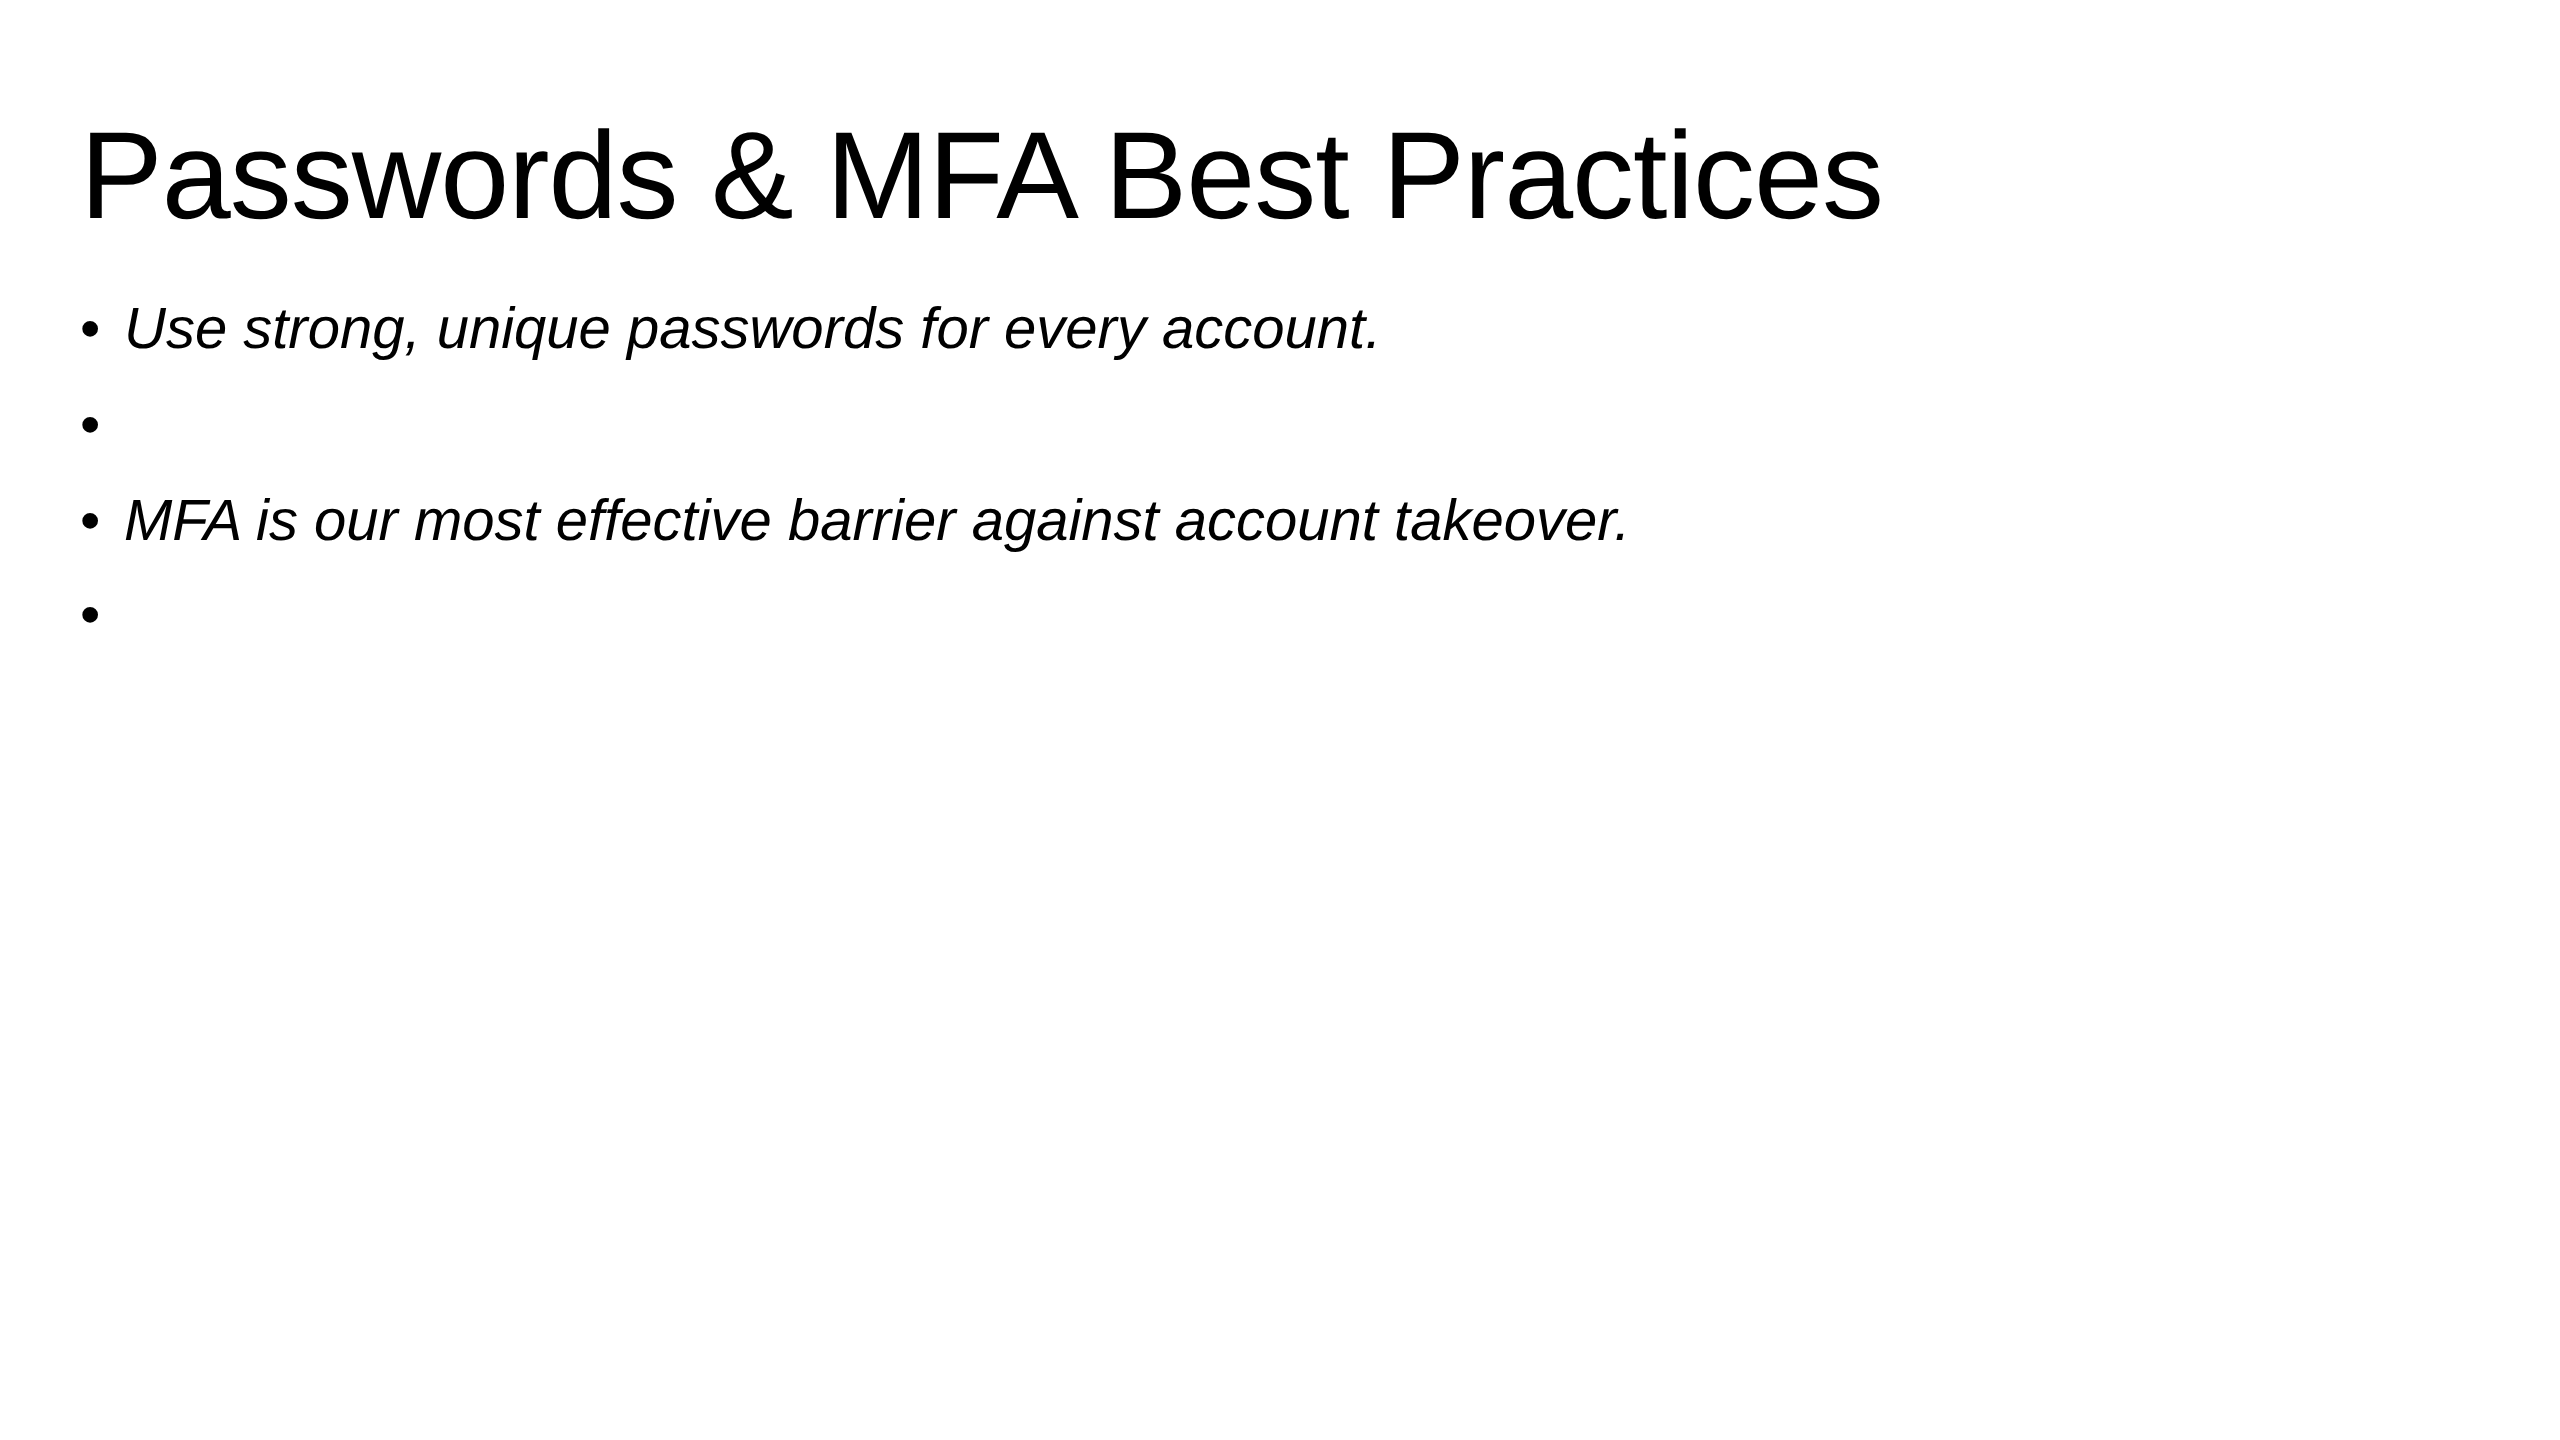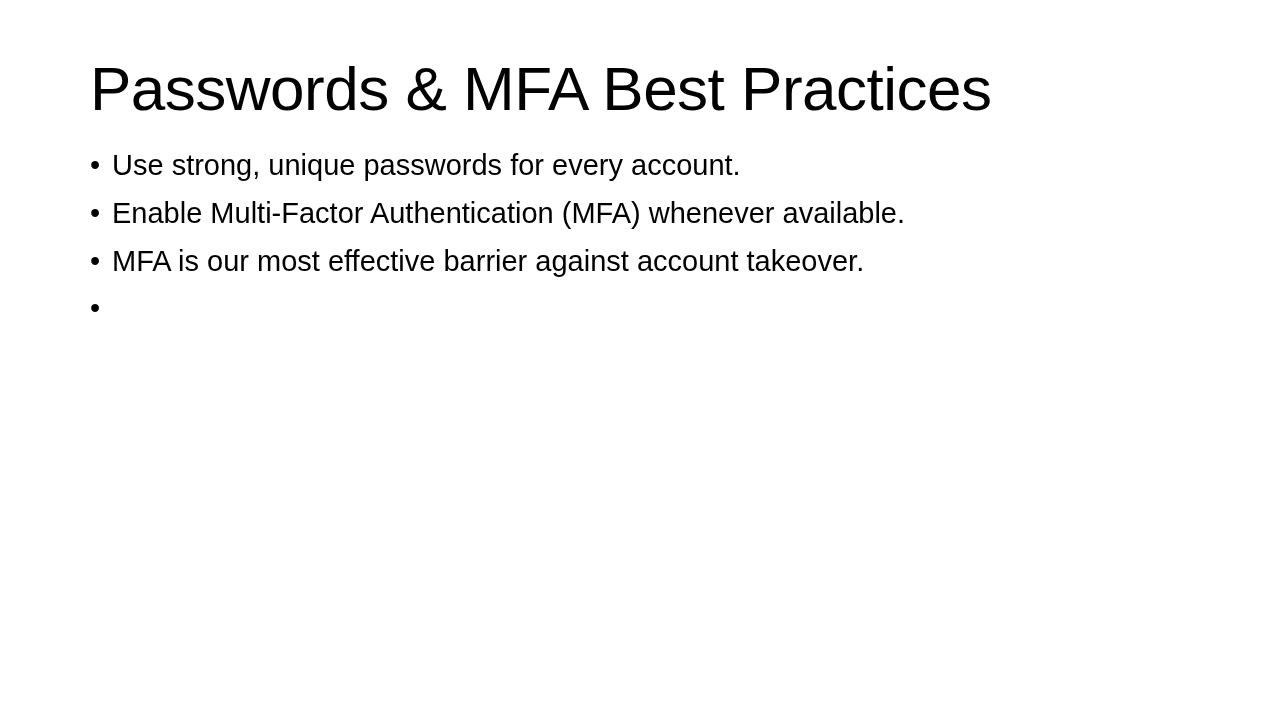--- a/index.html
+++ b/index.html
@@ -12,21 +12,21 @@
     overflow: hidden;
     background: var(--bg, #ffffff);
     font-family: "Liberation Sans", sans-serif;
     color: var(--text, #000000);
   }
   .slide {
     box-sizing: border-box;
     width: 1280px;
     height: 720px;
     background: var(--bg, #ffffff);
-    padding: 52px 60px 0 90px;
+    padding: 52px 60px 0 40px;
   }
   .title {
     margin: 0;
     font-size: 62px;
     font-weight: 400;
     letter-spacing: -0.5px;
     line-height: 1.2;
     white-space: nowrap;
     color: var(--text, #000000);
   }
@@ -41,36 +41,36 @@
     line-height: 47.6px;
     white-space: nowrap;
   }
   .marker {
     flex: 0 0 22px;
     width: 22px;
     font-size: 29px;
   }
   .bullet-text {
     flex: 0 1 auto;
+    font-style: italic;
   }
 </style>
 </head>
 <body>
 
 <div class="slide">
   <h1 class="title">Passwords &amp; MFA Best Practices</h1>
 
   <div class="bullets">
     <div class="bullet-item">
       <span class="marker">•</span>
       <span class="bullet-text">Use strong, unique passwords for every account.</span>
     </div>
     <div class="bullet-item">
       <span class="marker">•</span>
-      <span class="bullet-text">Enable Multi-Factor Authentication (MFA) whenever available.</span>
     </div>
     <div class="bullet-item">
       <span class="marker">•</span>
       <span class="bullet-text">MFA is our most effective barrier against account takeover.</span>
     </div>
     <div class="bullet-item">
       <span class="marker">•</span>
     </div>
   </div>
 </div>

